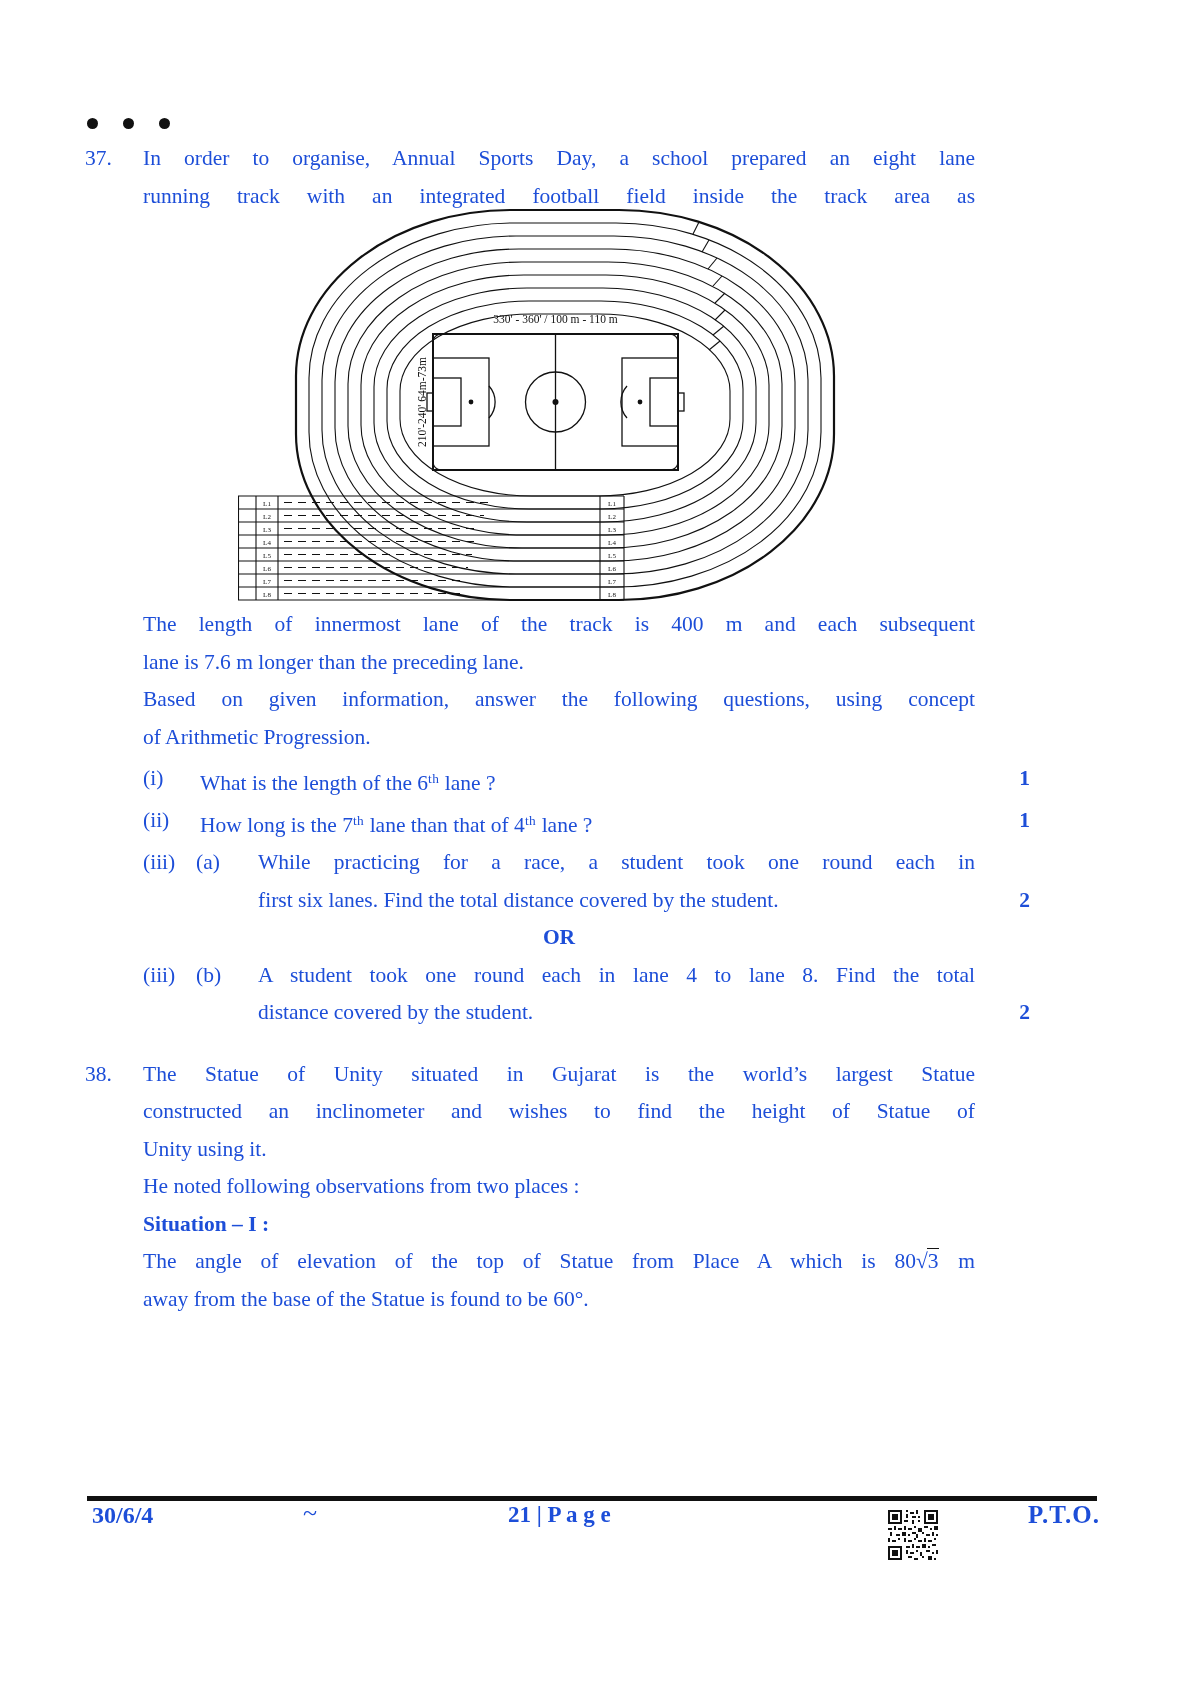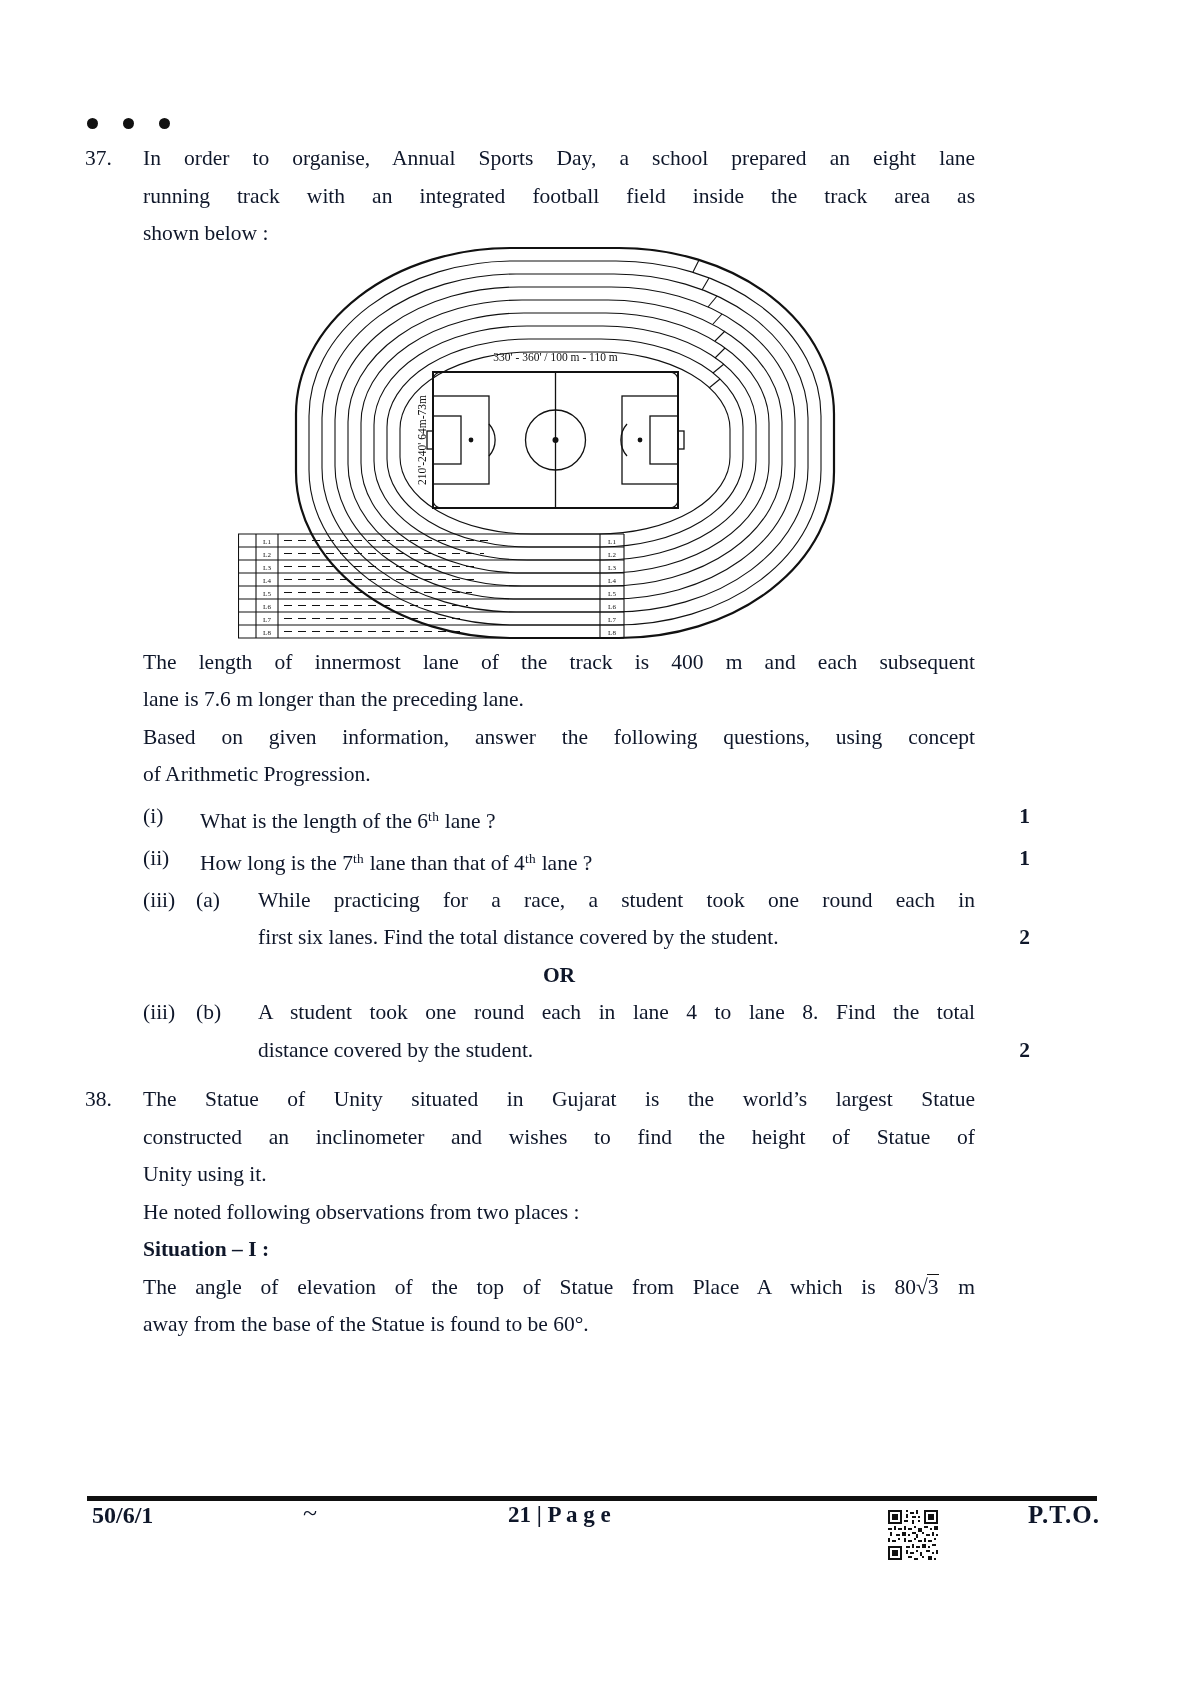--- a/index.html
+++ b/index.html
@@ -1,21 +1,21 @@
 <!DOCTYPE html>
 <html><head>
 <meta charset="utf-8">
 <style>
   html,body{margin:0;padding:0;background:#e8e8e8;}
   .page{
     position:relative;
     width:1190px;height:1683px;
     background:#ffffff;
     font-family:"Liberation Serif","DejaVu Serif",serif;
-    color:#0f172a;
+    color:#1d4ed8;
     font-size:21.5px;
     line-height:37.5px;
     overflow:hidden;
     margin:0 auto;
   }
   .bullets{margin:116px 0 0 87px;height:12px;line-height:12px;}
   .dot{display:inline-block;width:11px;height:11px;border-radius:50%;background:#111;margin-right:25px;}
   .qrow{display:flex;margin-left:85px;}
   .qnum{width:58px;flex:none;}
   .qbody{width:887px;flex:none;position:relative;}
@@ -29,21 +29,21 @@
   .slab{width:57px;flex:none;}
   .slab3{width:53px;flex:none;}
   .slaba{width:62px;flex:none;}
   .stext{flex:1;}
   .mark{width:55px;flex:none;text-align:right;font-weight:bold;}
   .sblock{width:772px;flex:none;}
   .jl3{width:717px;text-align:justify;text-align-last:justify;}
   .l2row{display:flex;width:772px;}
   .l2row .mark{margin-left:auto;}
   .orline{width:832px;padding-right:45px;box-sizing:content-box;text-align:center;font-weight:bold;}
-  .q38{margin-top:12px;}
+  .q38{margin-top:24px;}
   .sup{font-size:0.62em;vertical-align:0.5em;letter-spacing:0.5px;}
   .radicand{border-top:1.8px solid #141414;padding:0 1px;}
   .rad{letter-spacing:-1px;}
   
   .rule{position:absolute;left:87px;top:1496px;width:1010px;height:5px;background:#111;}
   .f-code{position:absolute;left:92px;top:1500px;font-weight:bold;font-size:24px;line-height:30px;}
   .f-tilde{position:absolute;left:303px;top:1498px;font-size:26px;line-height:30px;}
   .f-page{position:absolute;left:508px;top:1500px;font-weight:bold;font-size:23px;line-height:30px;}
   .f-qr{position:absolute;left:888px;top:1510px;}
   .f-pto{position:absolute;left:1028px;top:1500px;font-weight:bold;font-size:25px;line-height:30px;letter-spacing:1px;text-align:right;}
@@ -62,21 +62,20 @@
   <div class="bullets">
     <span class="dot"></span><span class="dot"></span><span class="dot"></span>
   </div>
 
   <section style="margin-top:12px;">
     <div class="qrow">
       <div class="qnum">37.</div>
       <div class="qbody">
         <div class="jl">In order to organise, Annual Sports Day, a school prepared an eight lane</div>
         <div class="jl">running track with an integrated football field inside the track area as</div>
-        <div class="pl">shown below :</div>
 
         <div class="fig">
           <svg width="600" height="395" viewBox="0 0 600 395">
 
             <rect class="trk2" x="58" y="3" width="538" height="390" rx="215" ry="166"></rect>
             <rect class="trk" x="71" y="16" width="512" height="364" rx="205" ry="155"></rect>
             <rect class="trk" x="84" y="29" width="486" height="338" rx="194" ry="144"></rect>
             <rect class="trk" x="97" y="42" width="460" height="312" rx="184" ry="133"></rect>
             <rect class="trk" x="110" y="55" width="434" height="286" rx="174" ry="122"></rect>
             <rect class="trk" x="123" y="68" width="408" height="260" rx="163" ry="110"></rect>
@@ -227,21 +226,21 @@
         <div class="pl">Unity using it.</div>
         <div class="pl">He noted following observations from two places :</div>
         <div class="pl bold">Situation – I :</div>
         <div class="jl"><span>The angle of elevation of the top of Statue from Place A which is 80</span><span class="rad">√</span><span class="radicand">3</span><span> m</span></div>
         <div class="pl">away from the base of the Statue is found to be 60°.</div>
       </div>
     </div>
   </section>
 
   <div class="rule"></div>
-  <div class="f-code">50/6/1</div>
+  <div class="f-code">30/6/4</div>
   <div class="f-tilde">~</div>
   <div class="f-page">21 | P a g e</div>
   <div class="f-qr">
     <svg width="50" height="50" viewBox="0 0 25 25" shape-rendering="crispEdges">
       <rect x="0" y="0" width="25" height="25" fill="#fff"></rect>
       <g fill="#111">
         <rect x="0" y="0" width="7" height="7"></rect>
           <rect x="1" y="1" width="5" height="5" fill="#fff"></rect>
           <rect x="2" y="2" width="3" height="3"></rect>
         <rect x="18" y="0" width="7" height="7"></rect>

